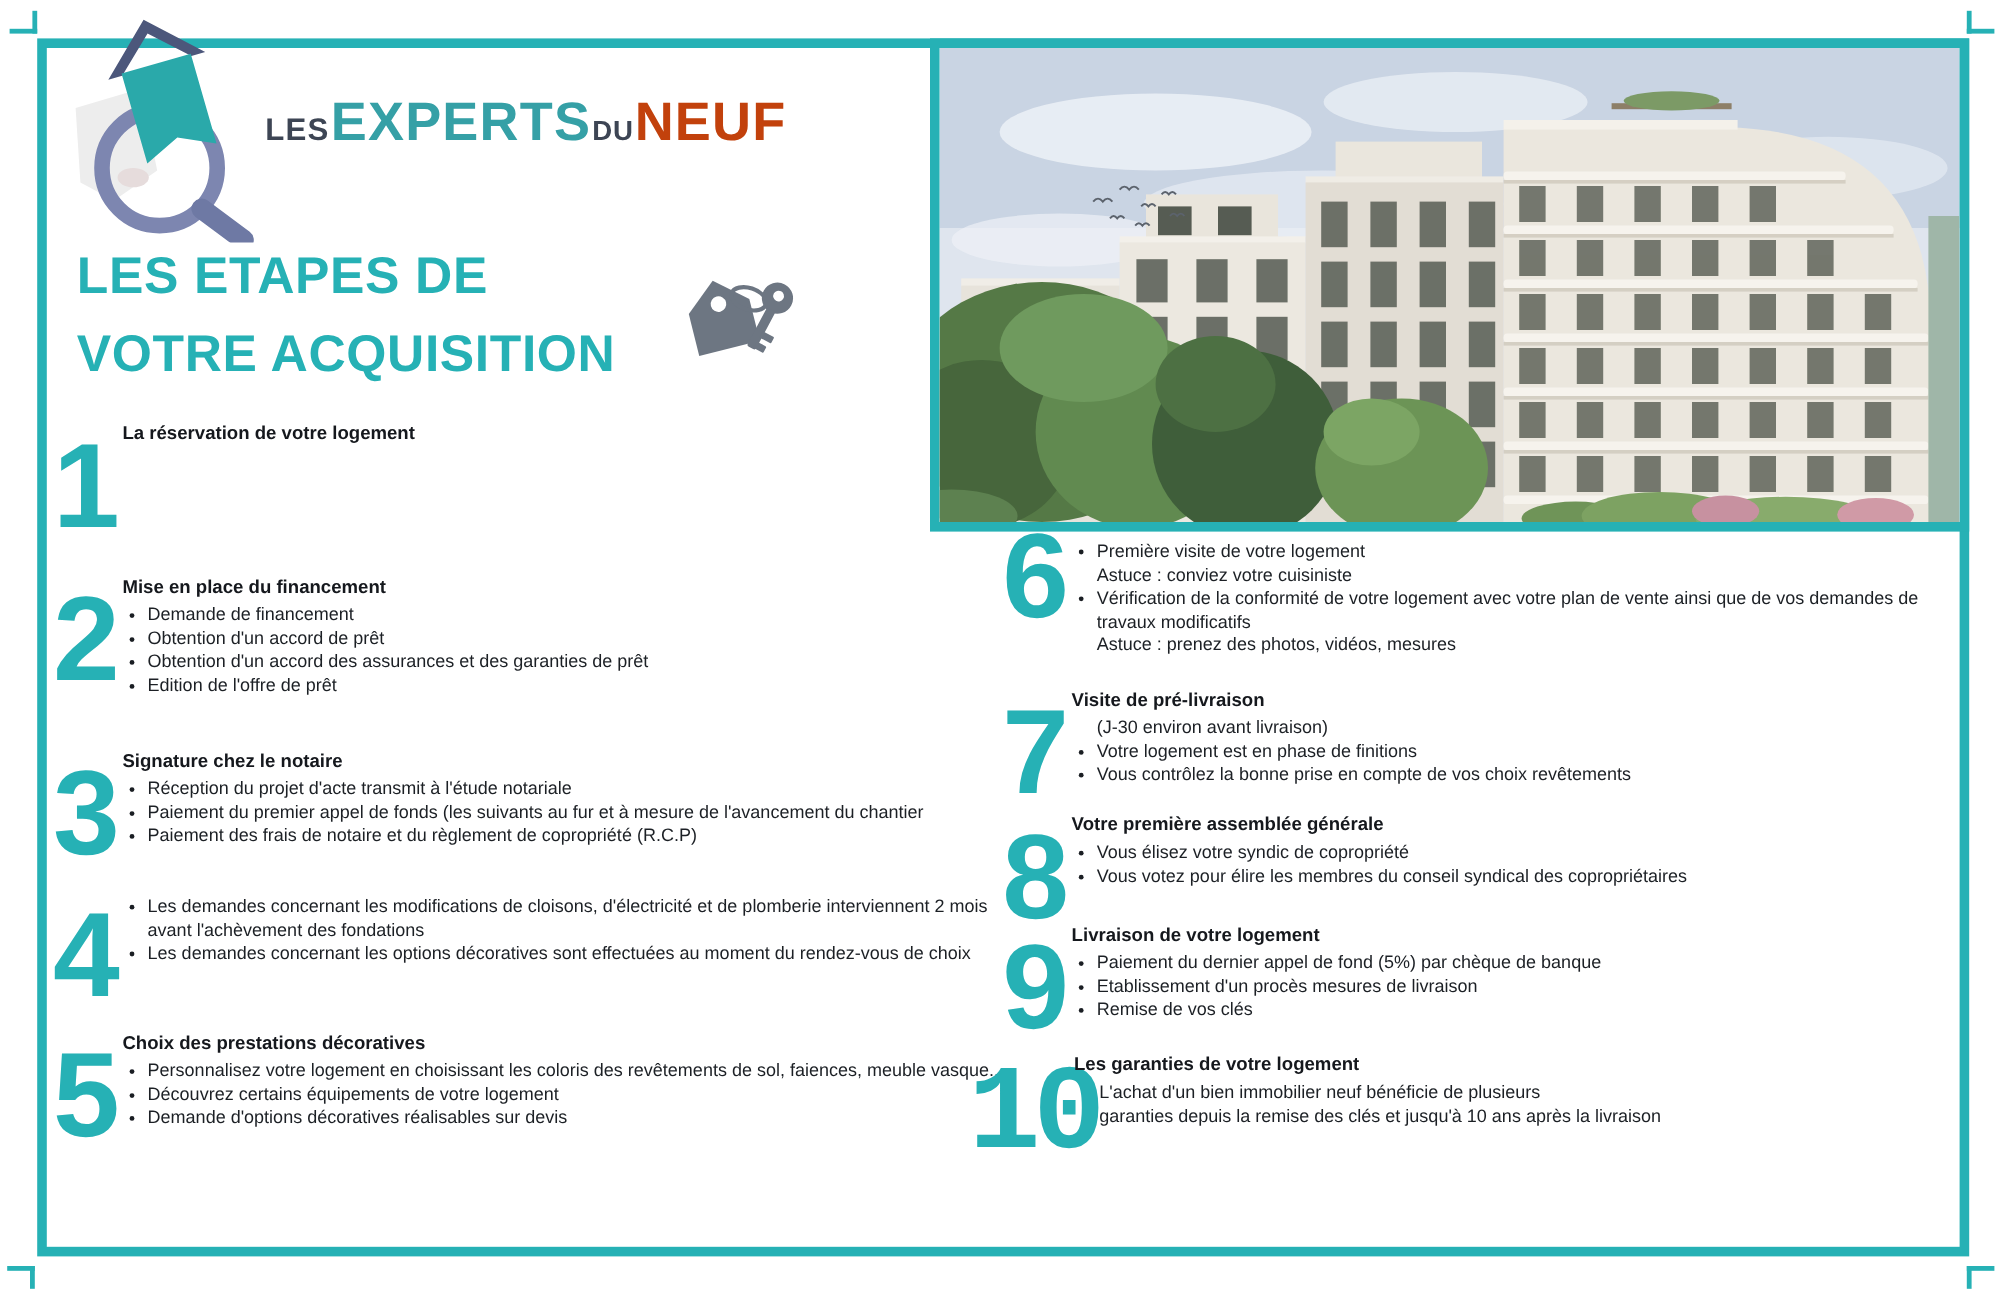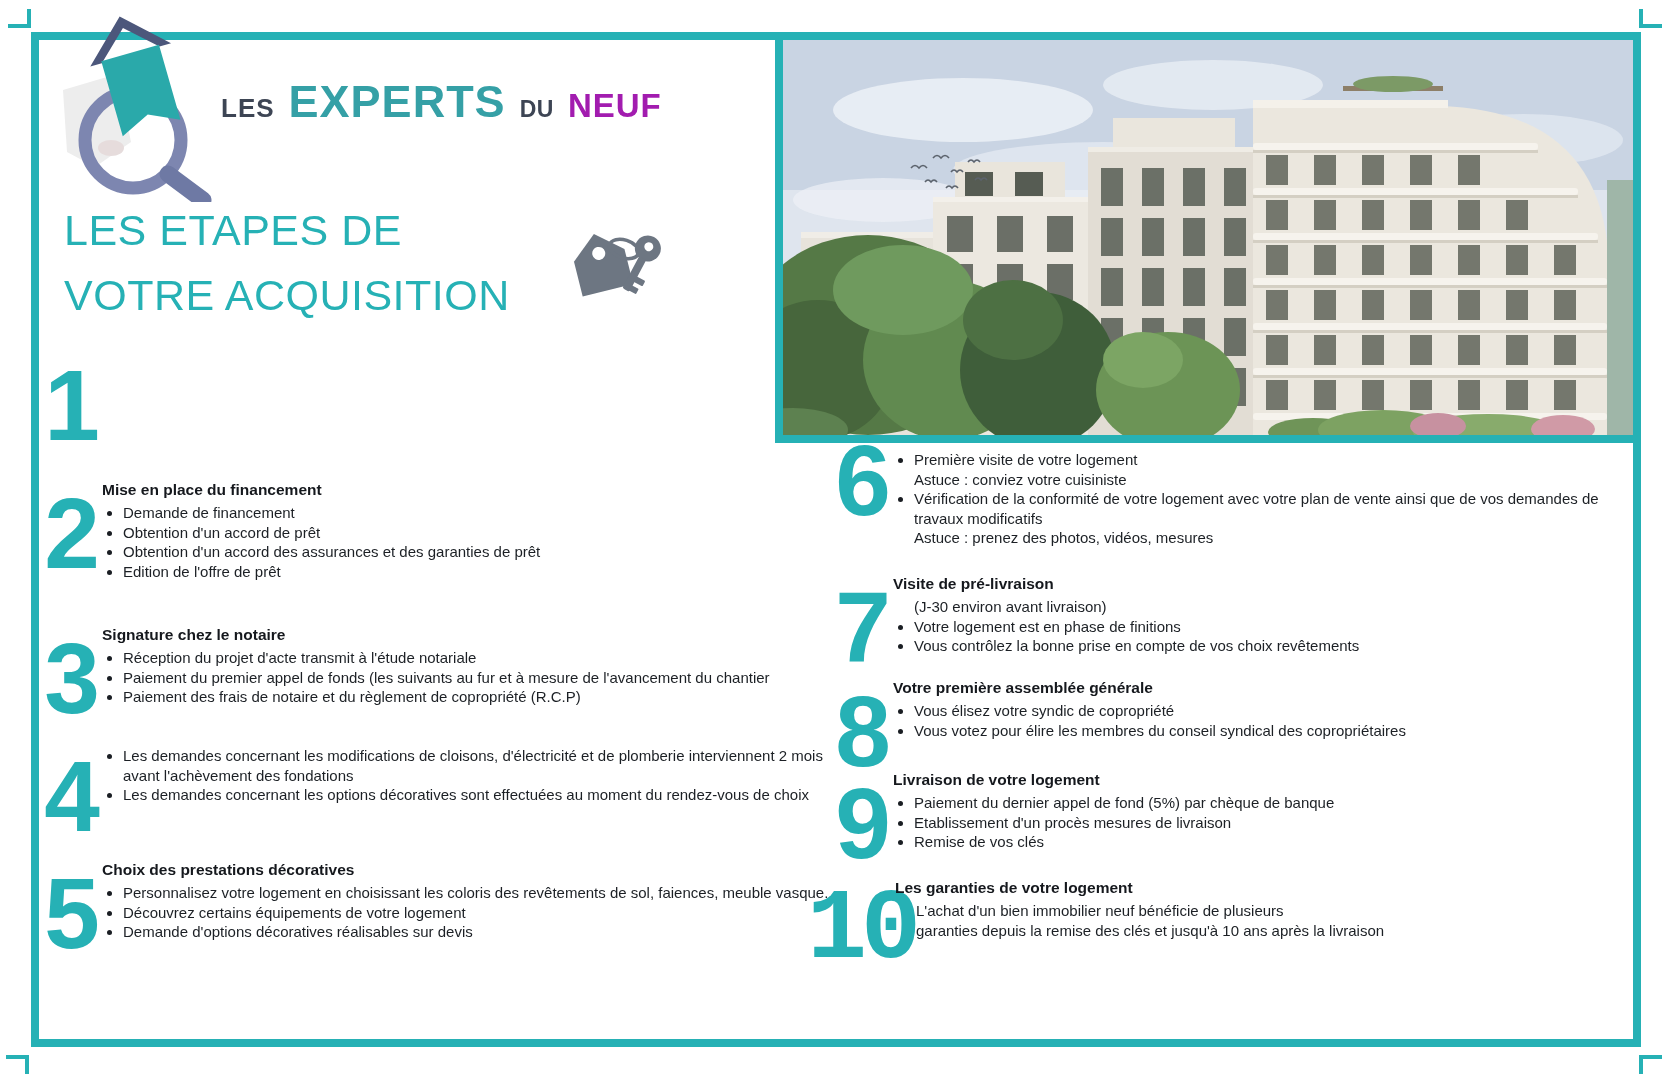--- a/index.html
+++ b/index.html
@@ -17,28 +17,28 @@
   #mark-tr{right:7px;top:9px;border-left-width:4px;border-bottom-width:4px;}
   #mark-bl{left:6px;bottom:6px;border-right-width:4px;border-top-width:4px;}
   #mark-br{right:7px;bottom:6px;border-left-width:4px;border-top-width:4px;}
 
   
   #frame{position:absolute;left:31px;top:32px;width:1610px;height:1015px;
     border:8px solid var(--teal);box-sizing:border-box;}
 
   
   #logo-mark{position:absolute;left:55px;top:2px;z-index:3;}
-  #brand{position:absolute;left:221px;top:76px;display:flex;align-items:baseline;gap:14px;white-space:nowrap;z-index:2;}
+  #brand{position:absolute;left:221px;top:76px;display:flex;align-items:baseline;gap:1px;white-space:nowrap;z-index:2;}
   .brand-les{font-size:26px;font-weight:600;color:var(--brand-dark);letter-spacing:1px;}
   .brand-experts{font-size:45px;font-weight:700;color:#35a0a6;letter-spacing:1px;}
   .brand-du{font-size:23px;font-weight:700;color:var(--brand-dark);text-transform:uppercase;letter-spacing:.5px;}
-  .brand-neuf{font-size:33px;font-weight:700;color:#a21caf;letter-spacing:1px;}
-
-  
-  #title{position:absolute;left:64px;top:198px;color:var(--teal);font-weight:400;
+  .brand-neuf{font-size:45px;font-weight:700;color:#c2410c;letter-spacing:1px;}
+
+  
+  #title{position:absolute;left:64px;top:198px;color:var(--teal);font-weight:700;
     font-size:43px;line-height:65px;letter-spacing:.5px;z-index:2;}
 
   #key-icon{position:absolute;left:562px;top:222px;z-index:2;}
 
   
   #photo{position:absolute;left:775px;top:32px;width:866px;height:411px;
     border:8px solid var(--teal);box-sizing:border-box;z-index:4;overflow:hidden;}
   #photo svg{display:block;}
 
   
@@ -273,20 +273,21 @@
       <ellipse cx="705" cy="392" rx="75" ry="18" fill="#88ab6c"></ellipse>
       <ellipse cx="655" cy="386" rx="28" ry="13" fill="#c791a0"></ellipse>
       <ellipse cx="780" cy="389" rx="32" ry="14" fill="#d09aa6"></ellipse>
       <ellipse cx="10" cy="390" rx="55" ry="22" fill="#5d8150"></ellipse>
     </svg>
   </div>
 
 <div class="step" id="step-1">
       <div class="num">1</div>
       <div class="content">
+        <div class="step-title">La réservation de votre logement</div>
       </div>
     </div>
     <div class="step" id="step-2">
       <div class="num">2</div>
       <div class="content">
         <div class="step-title">Mise en place du financement</div>
         <ul class="items">
           <li class="b">Demande de financement</li>
           <li class="b">Obtention d'un accord de prêt</li>
           <li class="b">Obtention d'un accord des assurances et des garanties de prêt</li>

